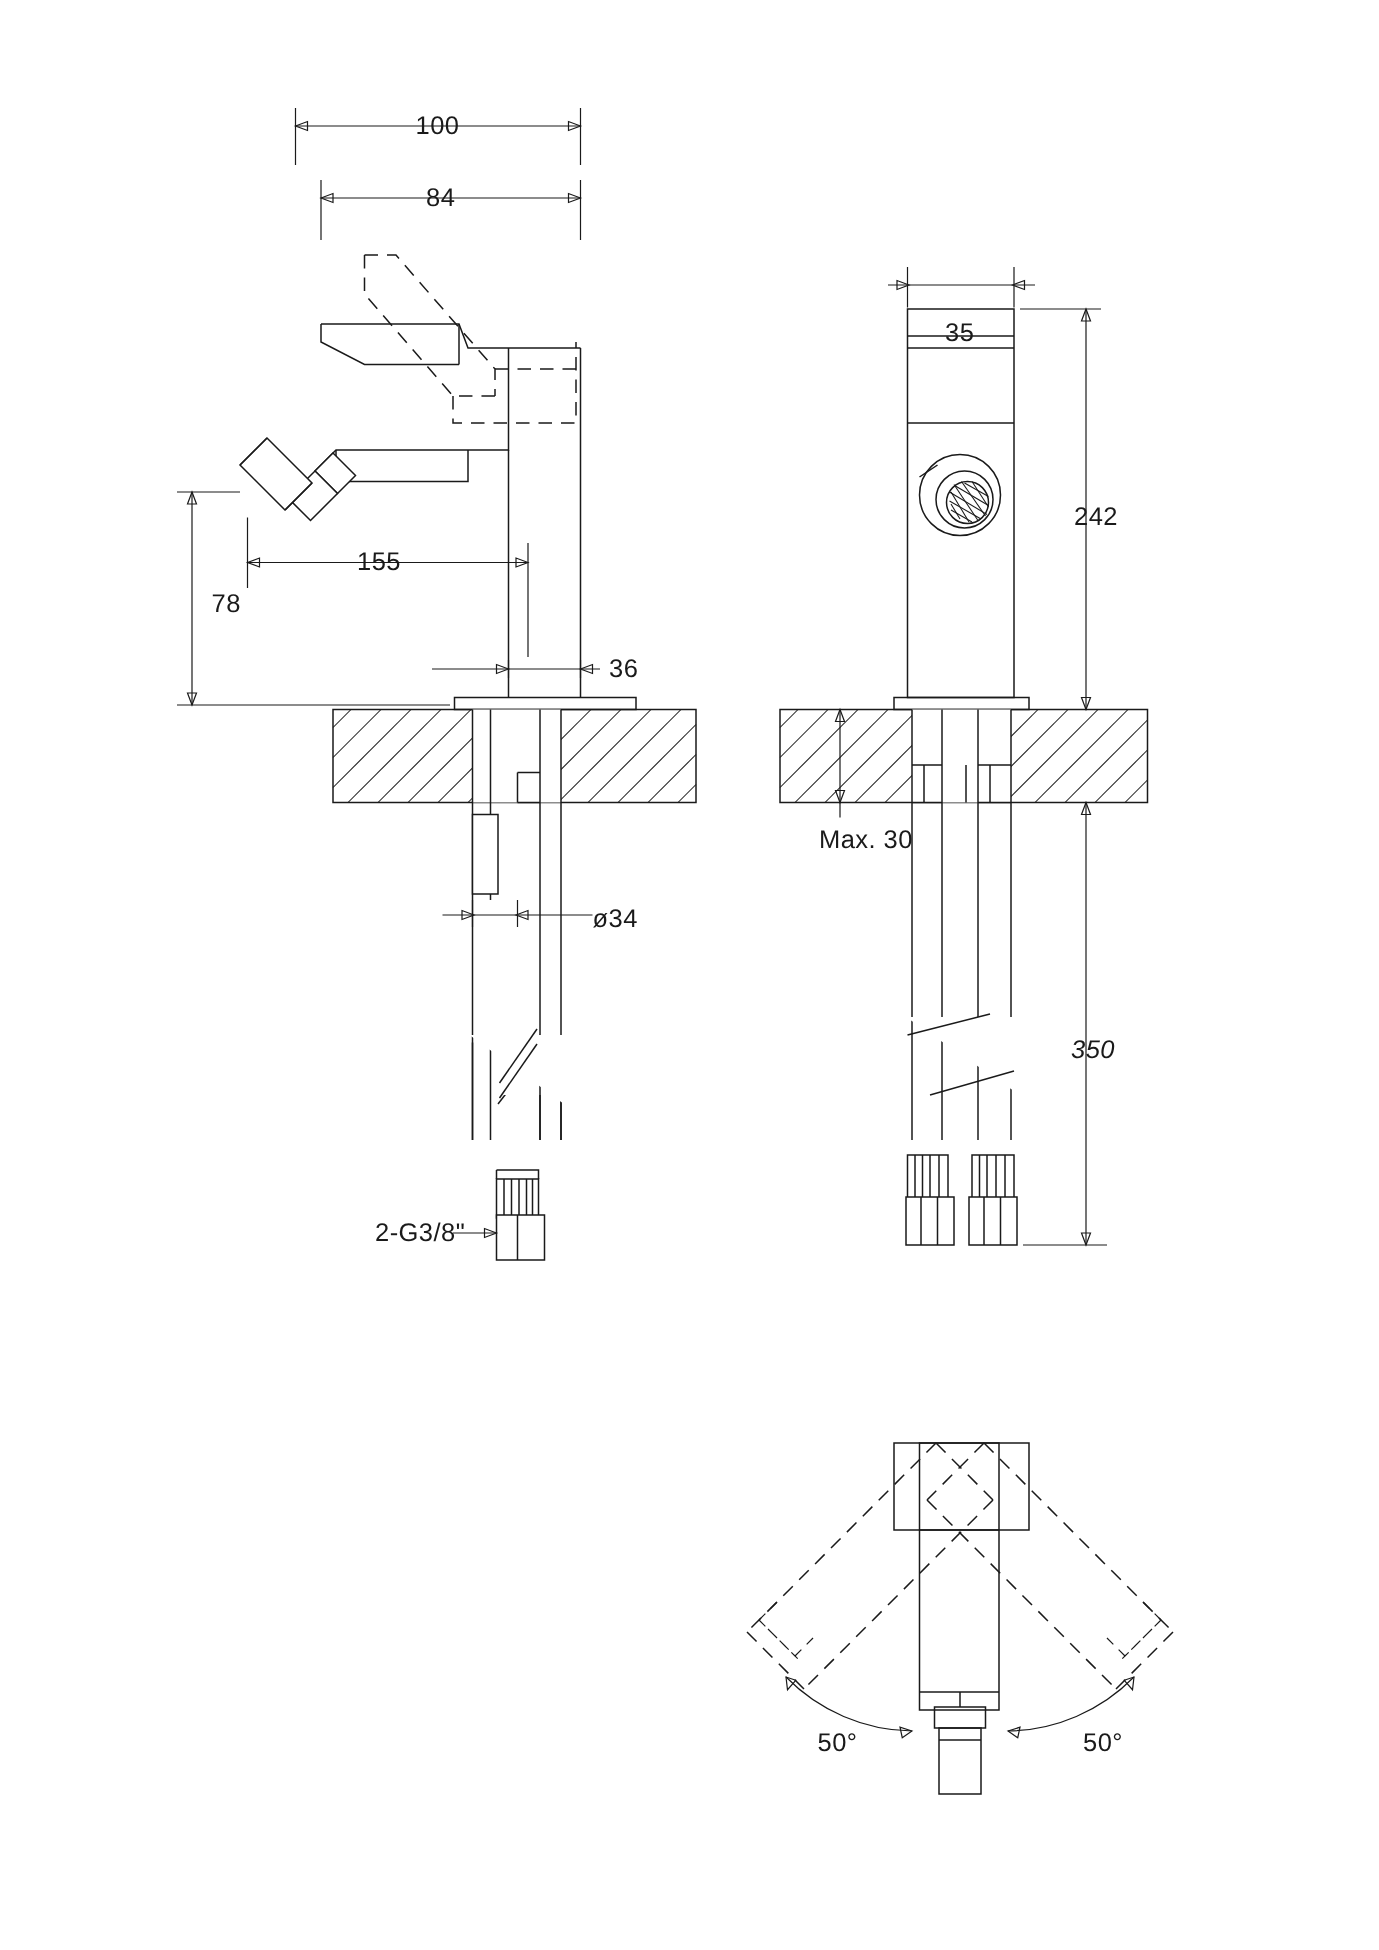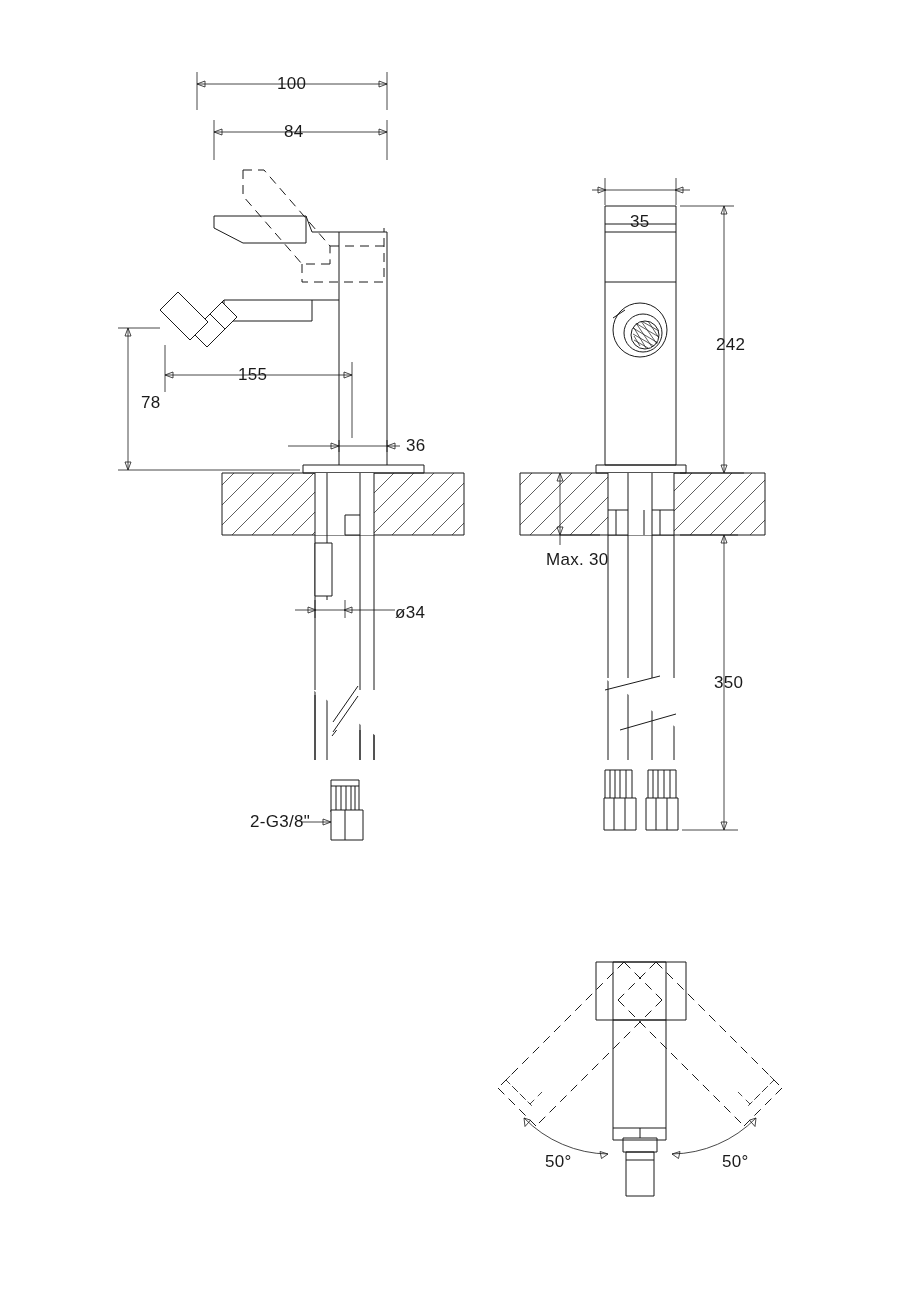--- a/index.html
+++ b/index.html
@@ -380,18 +380,18 @@
   <div class="label" style="left:284px; top:122px;">84</div>
   <div class="label" style="left:238px; top:365px;">155</div>
   <div class="label" style="left:113px; top:393px;margin-left:28px;">78</div>
   <div class="label" style="left:406px; top:436px;">36</div>
   <div class="label" style="left:395px; top:603px;">ø34</div>
   <div class="label" style="left:250px; top:812px;">2-G3/8"</div>
 
   <div class="label" style="left:630px; top:180px;margin-top:32px;">35</div>
   <div class="label" style="left:716px; top:335px;">242</div>
   <div class="label" style="left:546px; top:550px;text-align:center;">Max. 30</div>
-  <div class="label" style="left:714px; top:673px;">350</div>
+  <div class="label" style="left:714px; top:690px;font-style:italic;">350</div>
 
   <div class="label" style="left:545px; top:1152px;">50°</div>
   <div class="label" style="left:722px; top:1152px;">50°</div>
 
 </div>
 
 </body></html>

